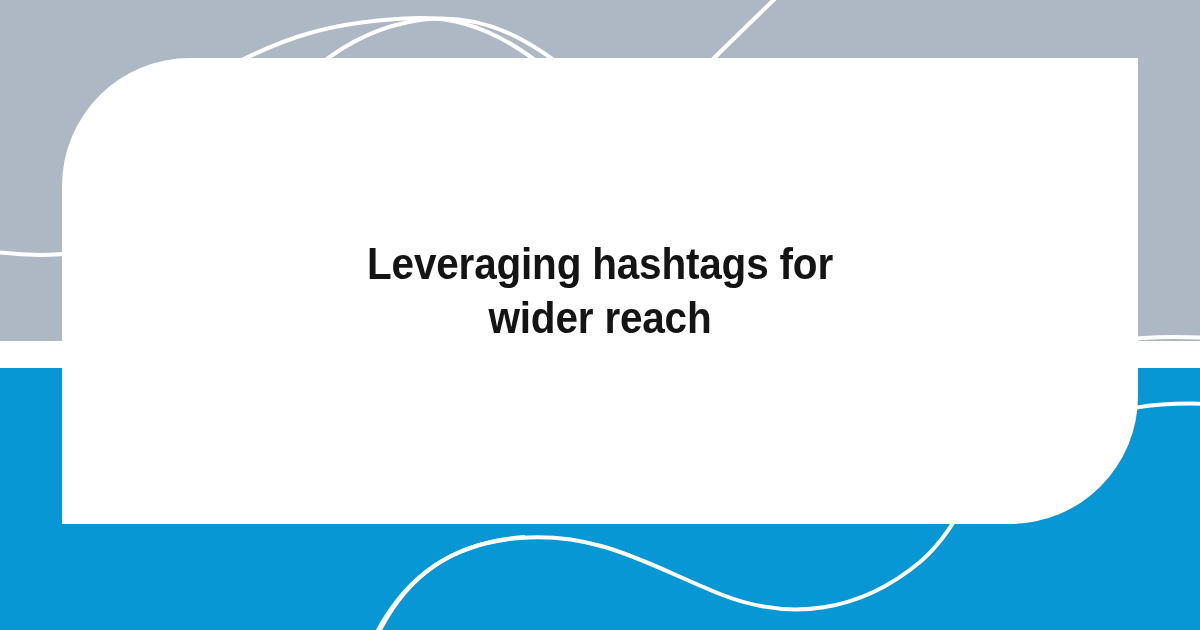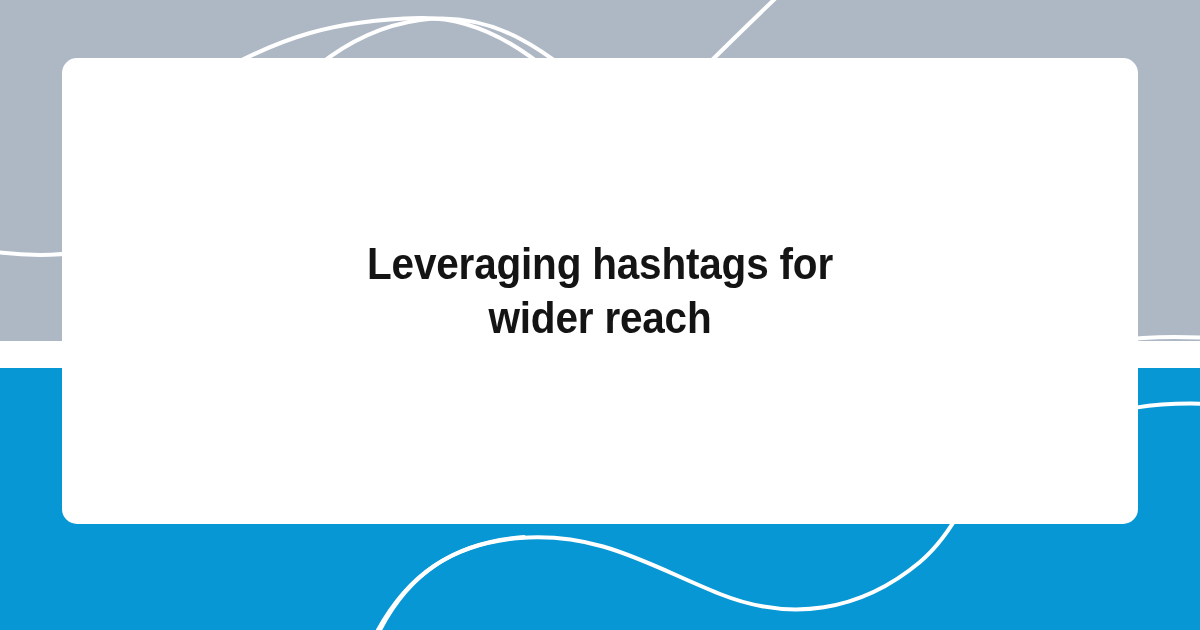--- a/index.html
+++ b/index.html
@@ -62,21 +62,20 @@
     background: #ffffff;
     border-top-left-radius: 128px;
     border-bottom-right-radius: 128px;
     border-top-right-radius: 0;
     border-bottom-left-radius: 0;
     display: flex;
     align-items: center;
     justify-content: center;
     box-sizing: border-box;
     padding: 0 60px;
-    border-radius: 15px;
   }
 
   .card-inner {
     width: 100%;
     text-align: center;
   }
 
   .headline {
     margin: 0;
     color: #141414;

